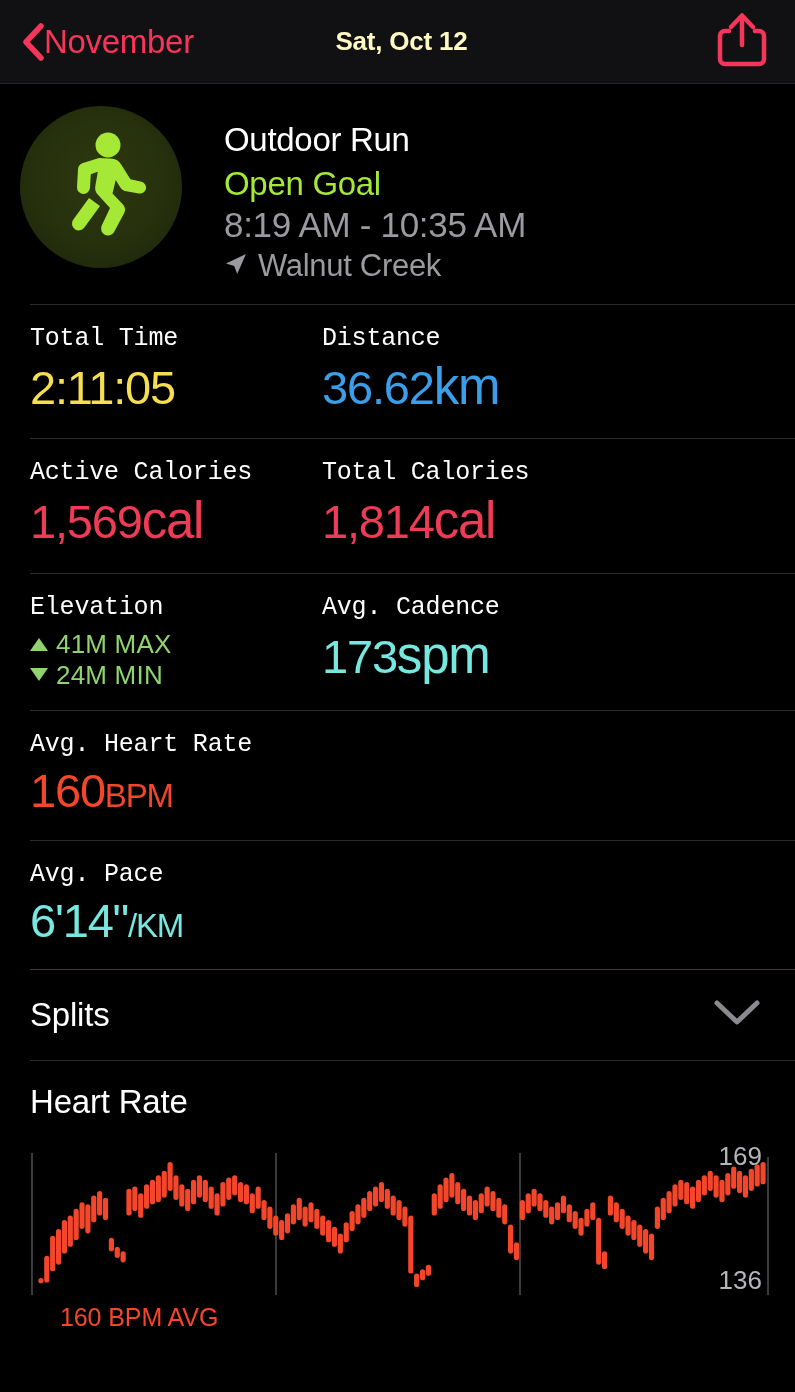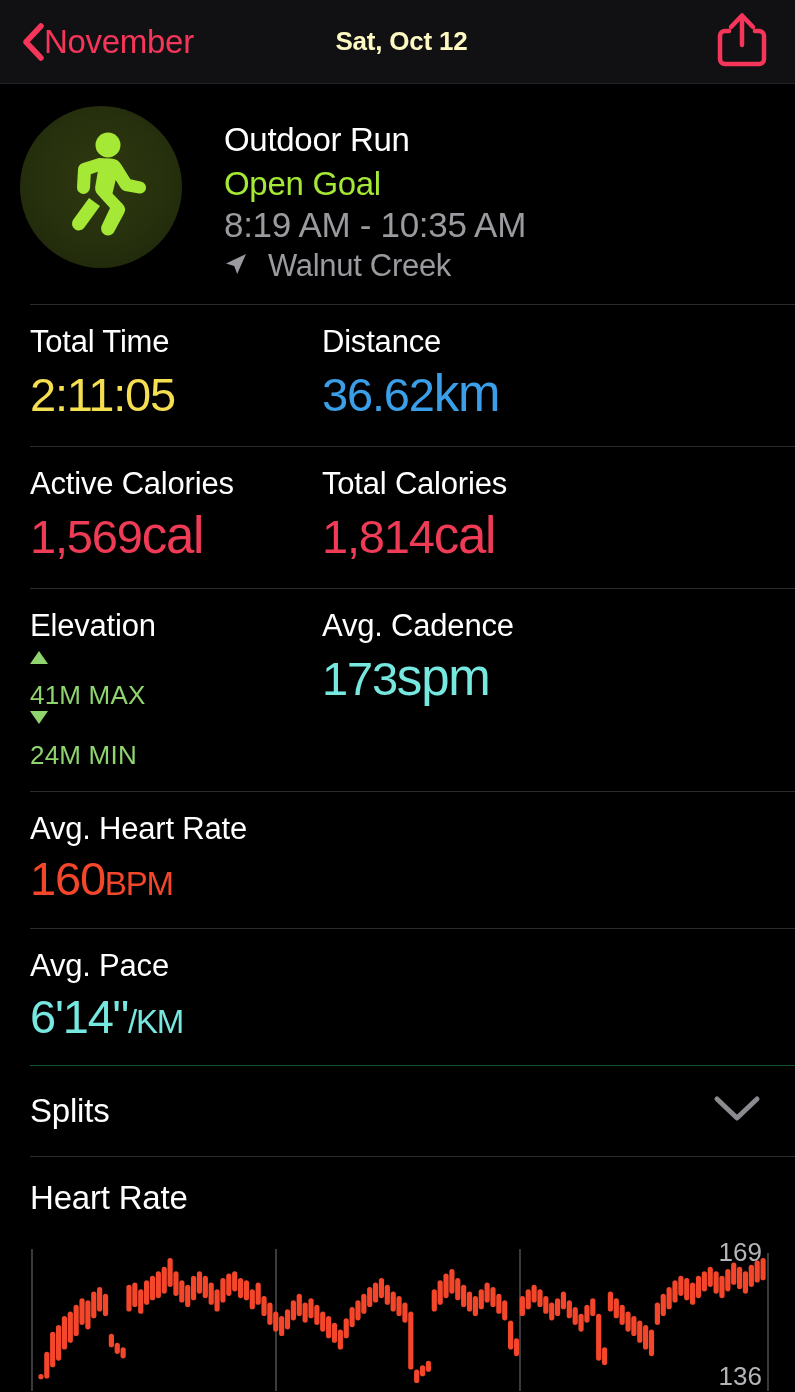--- a/index.html
+++ b/index.html
@@ -34,38 +34,38 @@
   .wk-badge{
     width:162px; height:162px; border-radius:50%;
     margin-left:20px; flex:0 0 auto;
     background:radial-gradient(circle at 50% 45%, #2e3a11 0%, #26300d 55%, #1b2209 100%);
     display:flex; align-items:center; justify-content:center;
   }
   .wk-info{ margin-left:42px; padding-top:14px; }
   .wk-title{ font-size:33px; color:#fff; letter-spacing:-0.3px; line-height:1.2; }
   .wk-goal{ font-size:33px; color:#a5e835; letter-spacing:-0.3px; line-height:1.2; margin-top:4px;}
   .wk-time{ font-size:35px; color:#9a9a9f; letter-spacing:-0.3px; line-height:1.25;}
-  .wk-loc{ font-size:31px; color:#9a9a9f; letter-spacing:-0.3px; display:flex; align-items:center; gap:20px; line-height:1.25;}
+  .wk-loc{ font-size:31px; color:#9a9a9f; letter-spacing:-0.3px; display:flex; align-items:center; gap:10px; line-height:1.25;}
 
   
   .stat-row{
     display:flex; border-top:1px solid #2b2b2d;
     margin-left:30px; padding:18px 0 20px 0;
   }
   .stat-row.first{ border-top:1px solid #2b2b2d; }
   .stat-cell{ flex:0 0 auto; }
   .stat-cell.c1{ width:292px; }
-  .stat-label{ font-size:31px; color:#fff; letter-spacing:-0.2px; line-height:1.25; }
+  .stat-label{ font-size:25px; color:#fff; letter-spacing:-0.2px; line-height:1.25;font-family:Liberation Mono, monospace; }
   .stat-value{ font-size:47px; letter-spacing:-1.2px; line-height:1.22; margin-top:2px; }
   .unit{ font-size:51px; }
   .unit-sm{ font-size:33px; }
   .elev-lines{ margin-top:6px; }
   .elev-line{
     font-size:26px; color:#8fd46e; letter-spacing:0.2px;
-    display:flex; align-items:flex-start; gap:16px; line-height:1.18;flex-direction:column;
+    display:flex; align-items:center; gap:8px; line-height:1.18;
   }
   .tri-up{ width:0;height:0;border-left:9px solid transparent;border-right:9px solid transparent;border-bottom:13px solid #8fd46e; }
   .tri-dn{ width:0;height:0;border-left:9px solid transparent;border-right:9px solid transparent;border-top:13px solid #8fd46e; }
 
   
   .splits-row{
     display:flex; align-items:center; justify-content:space-between;
     border-top:1px solid #14532d; margin-left:30px;
     padding:26px 34px 26px 0; cursor:pointer;
   }

